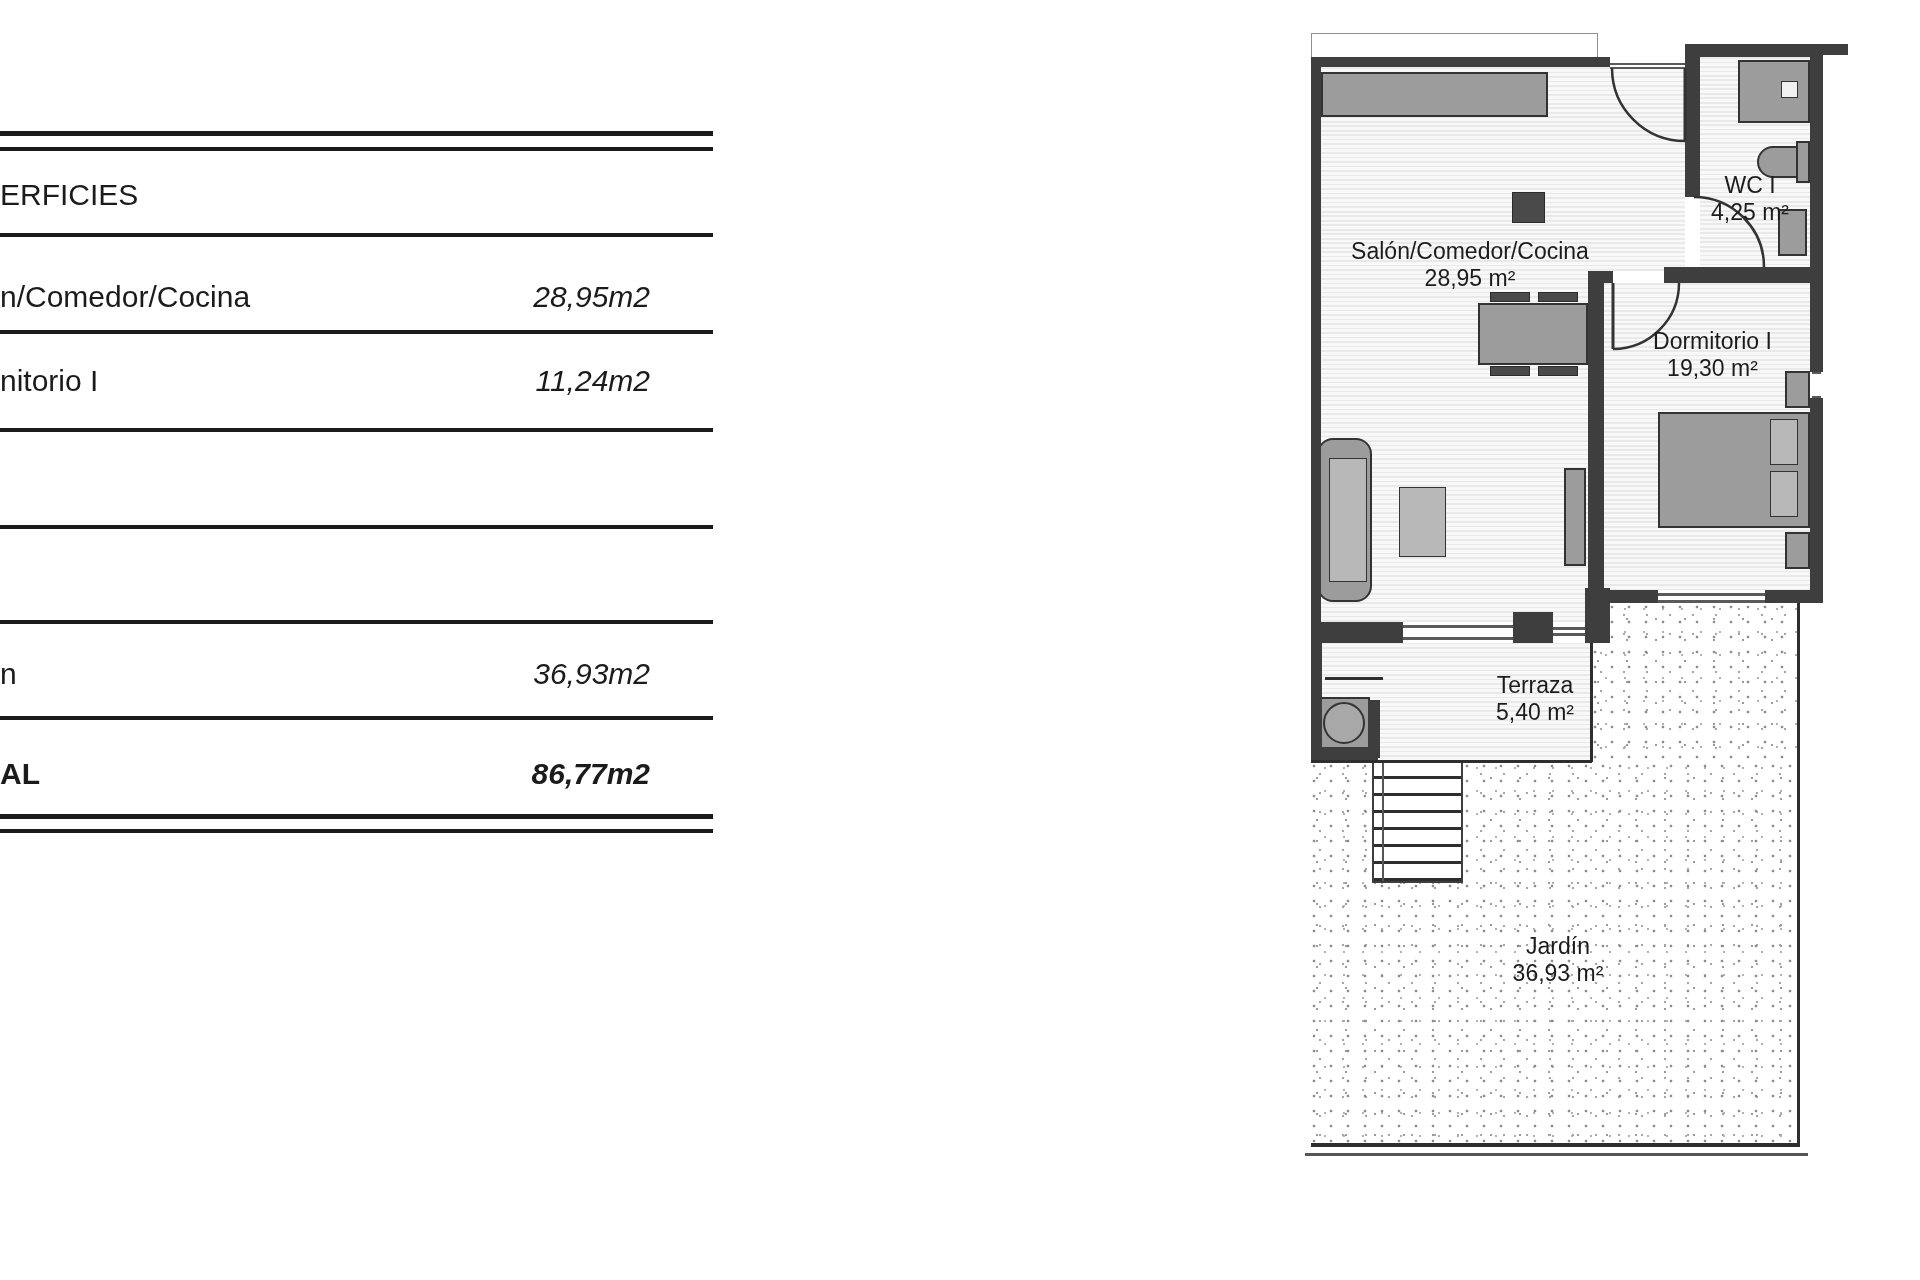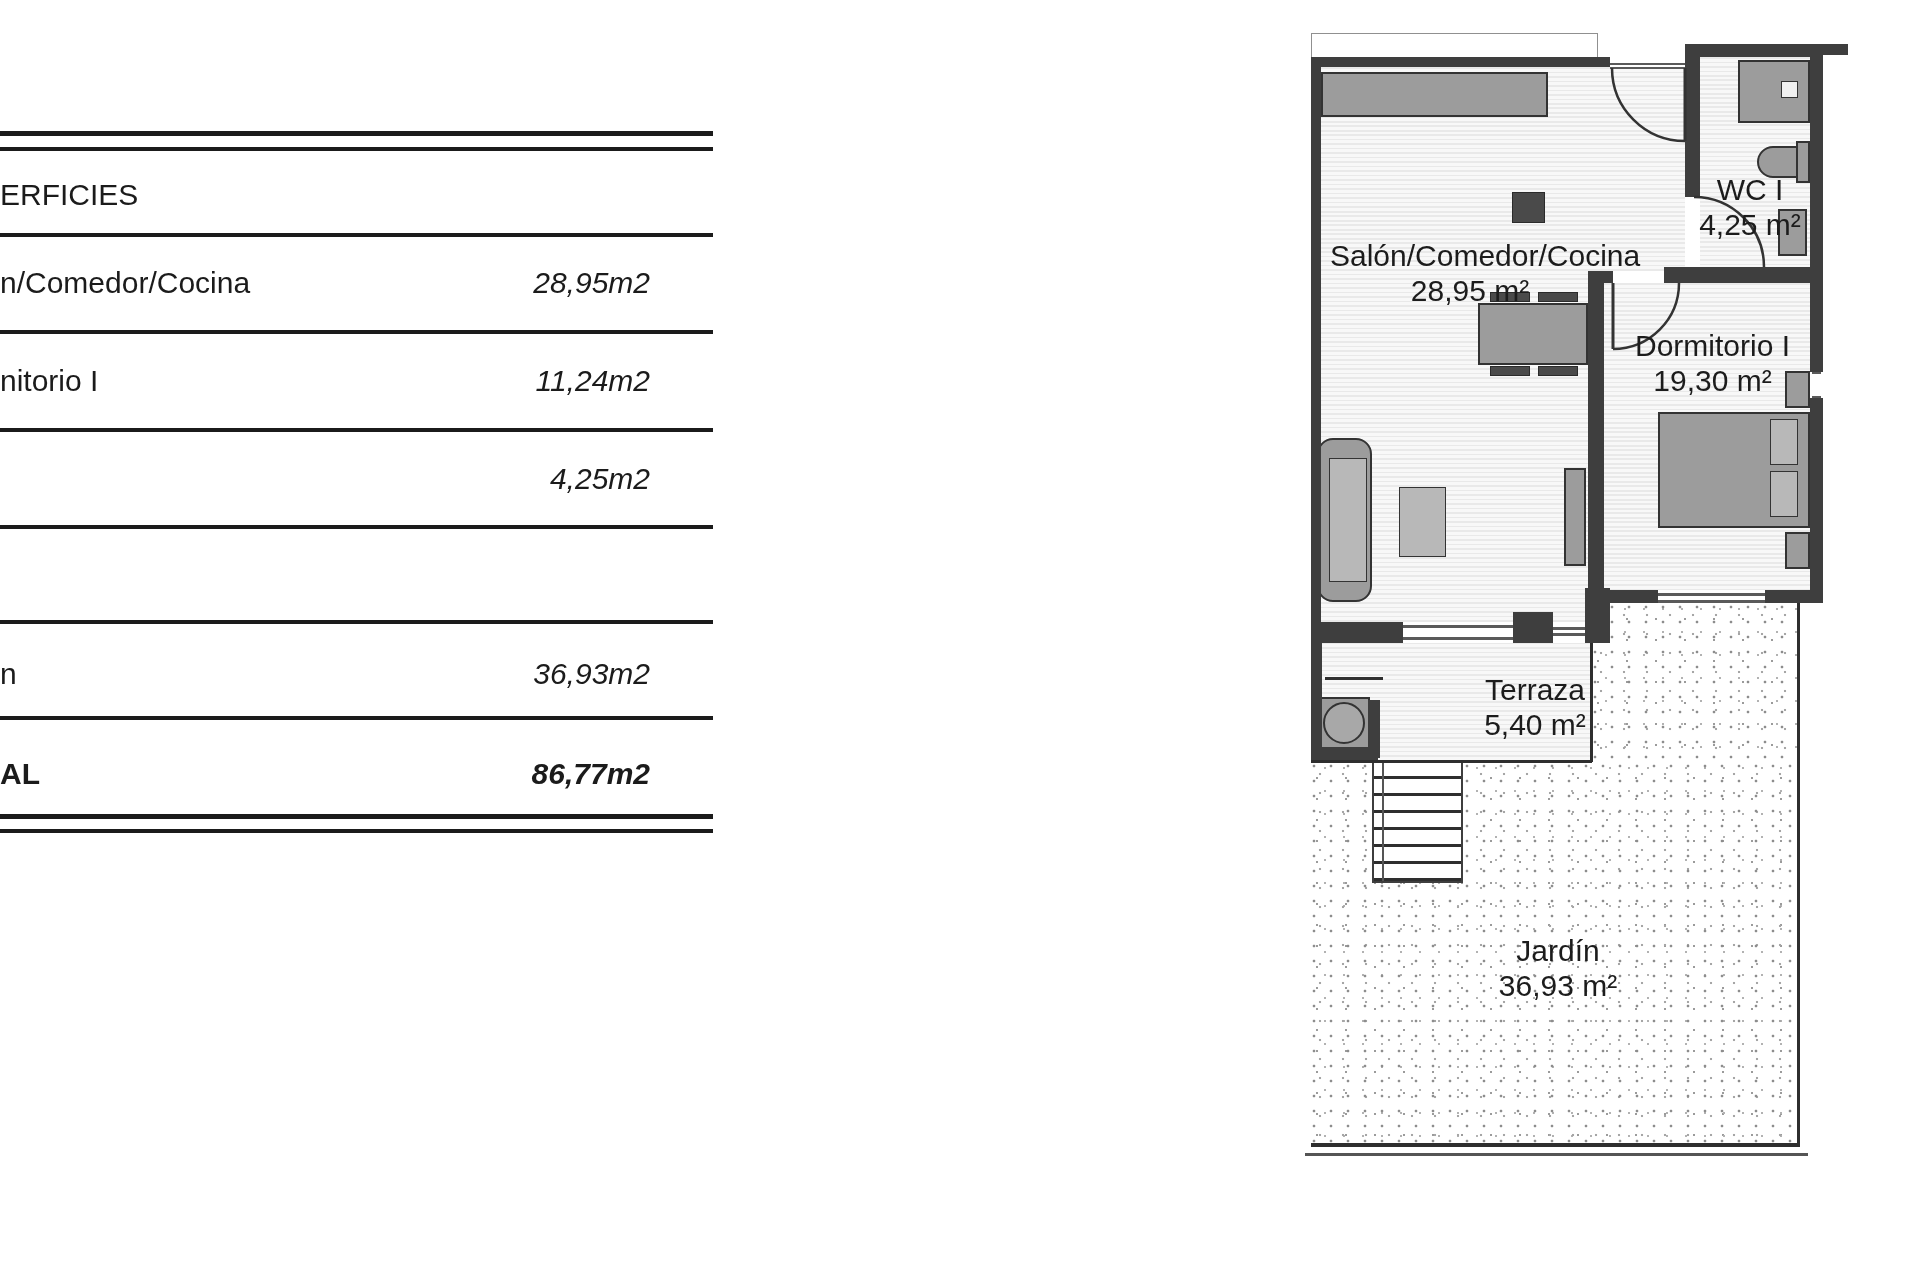--- a/index.html
+++ b/index.html
@@ -34,54 +34,50 @@
       radial-gradient(circle at 3px 4px,  #8d8d8d 1.1px, transparent 1.7px),
       radial-gradient(circle at 9px 12px, #a6a6a6 1.0px, transparent 1.6px),
       radial-gradient(circle at 14px 6px, #b2b2b2 0.9px, transparent 1.5px),
       radial-gradient(circle at 6px 16px, #9b9b9b 0.9px, transparent 1.5px);
     background-size:17px 15px,23px 19px,19px 23px,29px 21px;}
   #stairs{position:absolute;left:1372px;top:762px;width:91px;height:121px;
     background-color:#fff;border:2px solid #3e3e3e;border-top:none;z-index:2;
     background-image:repeating-linear-gradient(180deg,transparent 0 14px,#2e2e2e 14px 17px);}
   #stairs::after{content:"";position:absolute;left:8px;top:0;width:2px;height:100%;background:#555;}
   .outline{position:absolute;border:1px solid #909090;z-index:0;}
-  .room-label{position:absolute;z-index:6;text-align:center;font-size:30px;
+  .room-label{position:absolute;z-index:6;text-align:center;font-size:23px;
     line-height:1.18;color:#1c1c1c;white-space:nowrap;}
   #door-svg{position:absolute;left:0;top:0;z-index:5;}
   .washer-drum{position:absolute;border:2px solid #333;border-radius:50%;
     background:#a8a8a8;z-index:3;}
   .toilet-bowl{border-radius:18px 4px 4px 18px;}
   .drain{position:absolute;background:#f0f0f0;border:1.5px solid #333;z-index:3;}
 </style>
 </head>
 <body>
 
 <div id="surface-table">
   <div class="t-line" style="top:131px;height:5px;"></div>
   <div class="t-line" style="top:147px;height:4px;"></div>
 
   <div class="t-header" style="top:178px;">ERFICIES</div>
 
   <div class="t-line" style="top:233px;height:4px;"></div>
-  <div class="t-row" style="top:266px;padding-left:7px;">
+  <div class="t-row" style="top:280px;padding-left:7px;">
     <span class="t-label">n/Comedor/Cocina</span>
     <span class="t-value">28,95m2</span>
   </div>
 
   <div class="t-line" style="top:330px;height:4px;"></div>
   <div class="t-row" style="top:364px;">
     <span class="t-label">nitorio I</span>
     <span class="t-value">11,24m2</span>
   </div>
 
   <div class="t-line" style="top:428px;height:4px;"></div>
-  <div class="t-row" style="top:462px;">
-    <span class="t-label"></span>
-    <span class="t-value">4,25m2</span>
-  </div>
 
   <div class="t-line" style="top:525px;height:4px;"></div>
 
   <div class="t-line" style="top:620px;height:4px;"></div>
   <div class="t-row" style="top:657px;">
     <span class="t-label">n</span>
     <span class="t-value">36,93m2</span>
   </div>
 
   <div class="t-line" style="top:716px;height:4px;"></div>

